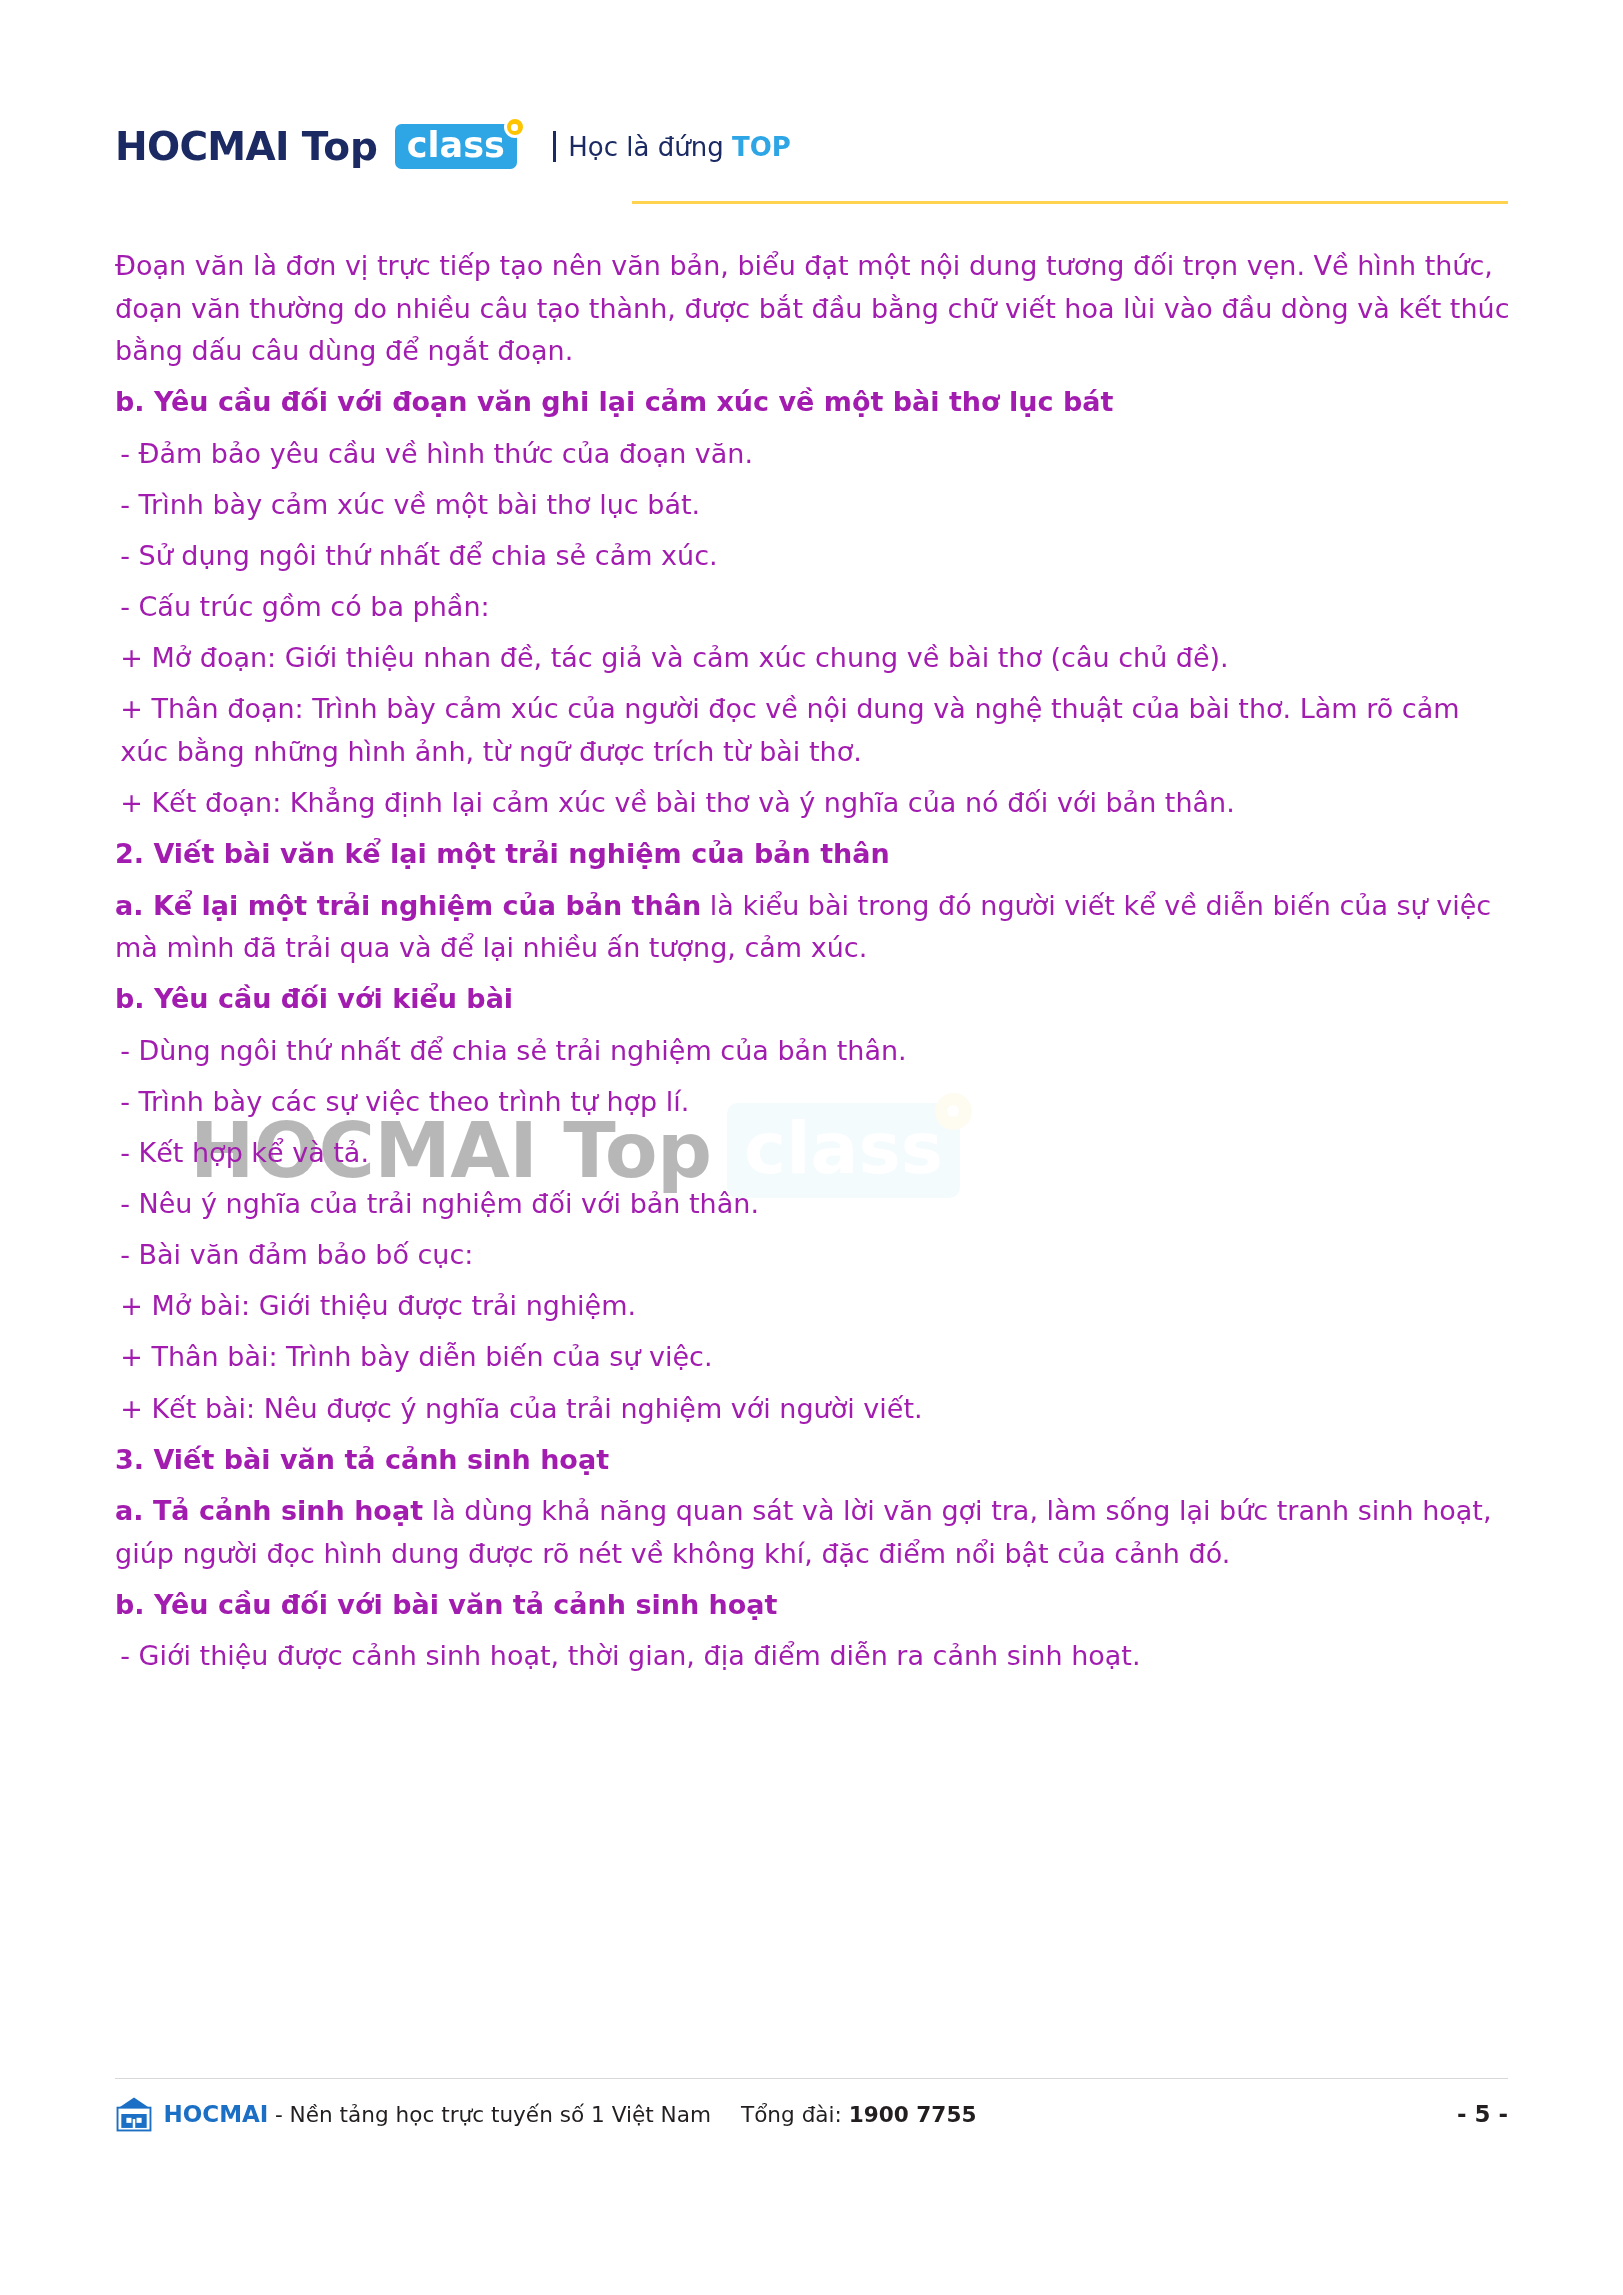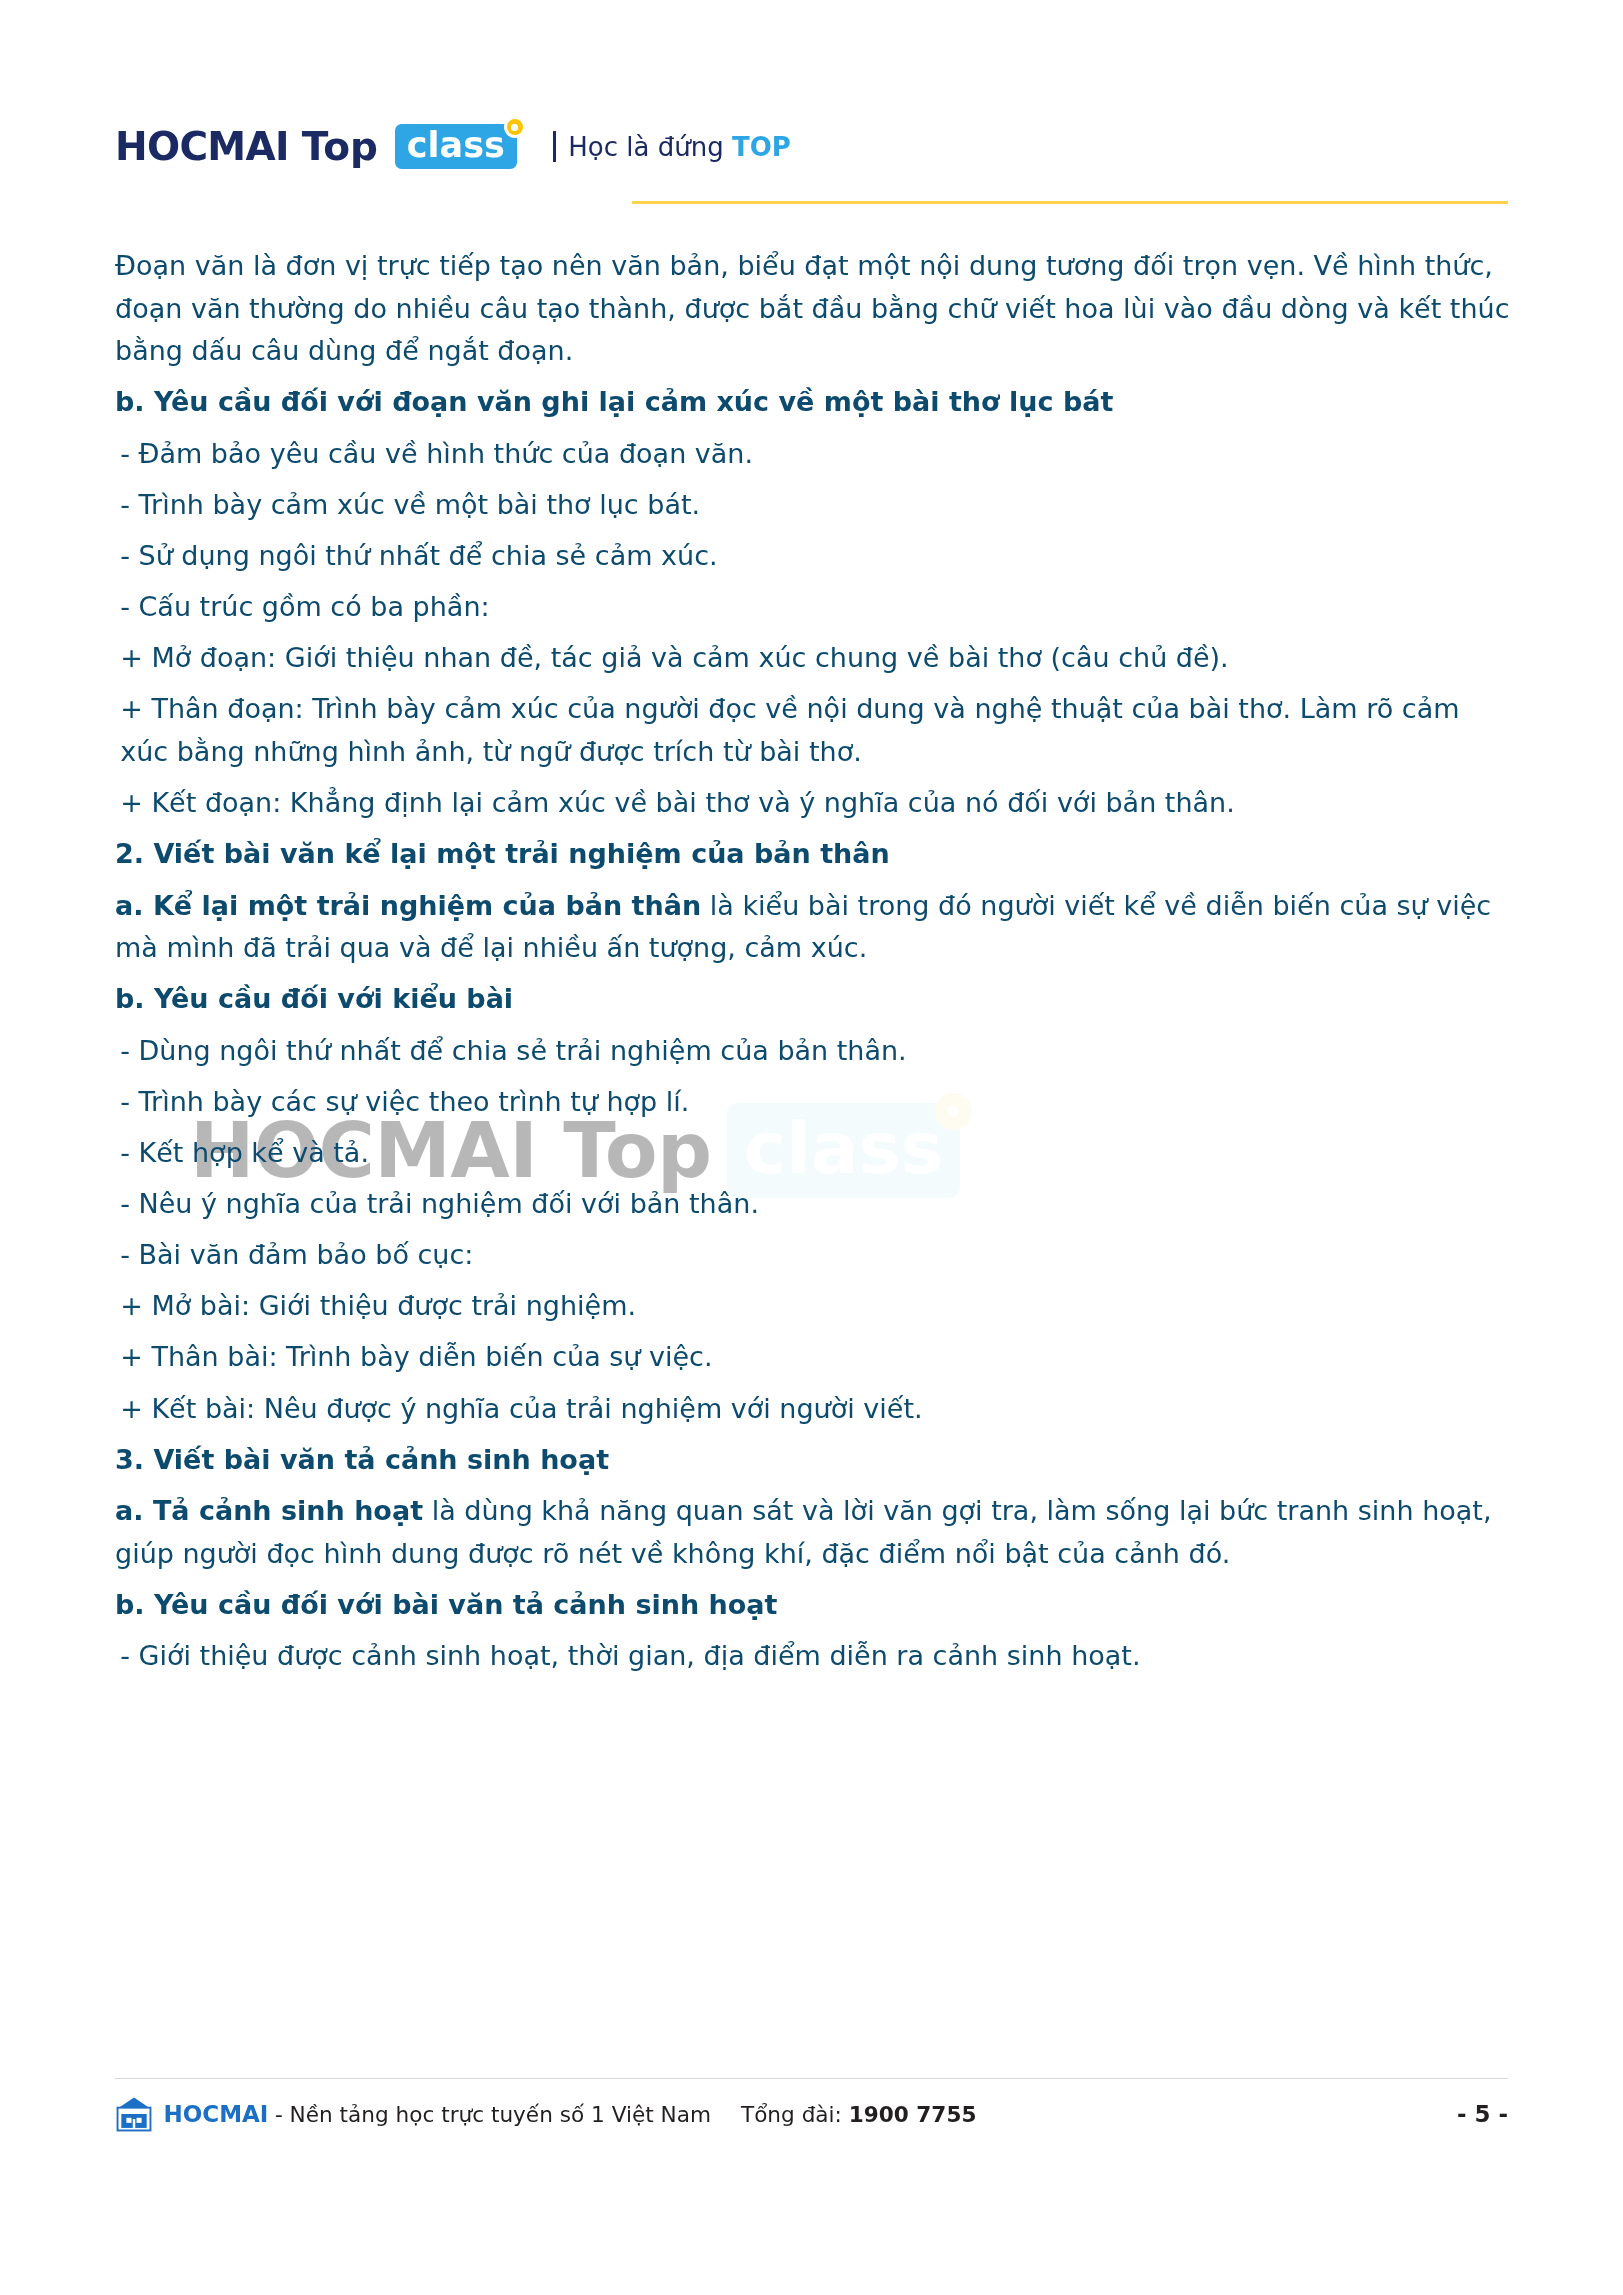--- a/index.html
+++ b/index.html
@@ -166,21 +166,21 @@
   }
 
   
   .content {
     position: absolute;
     top: 245px;
     left: 115px;
     width: 1397px;
     font-size: 27px;
     line-height: 1.58;
-    color: #0c4a6e;
+    color: #a21caf;
     z-index: 2;
   }
   .p {
     margin: 0 0 8.5px 0;
     text-align: left;
   }
   .p.bold-head {
     font-weight: 700;
     margin-top: 2.6px;
   }

